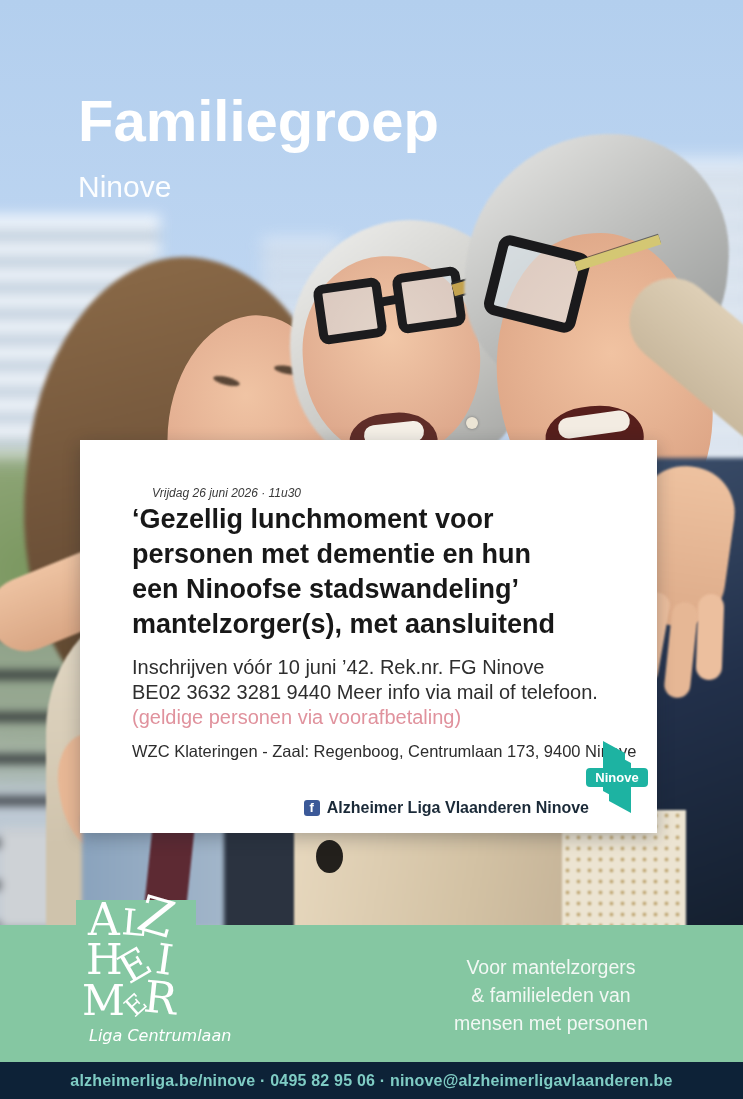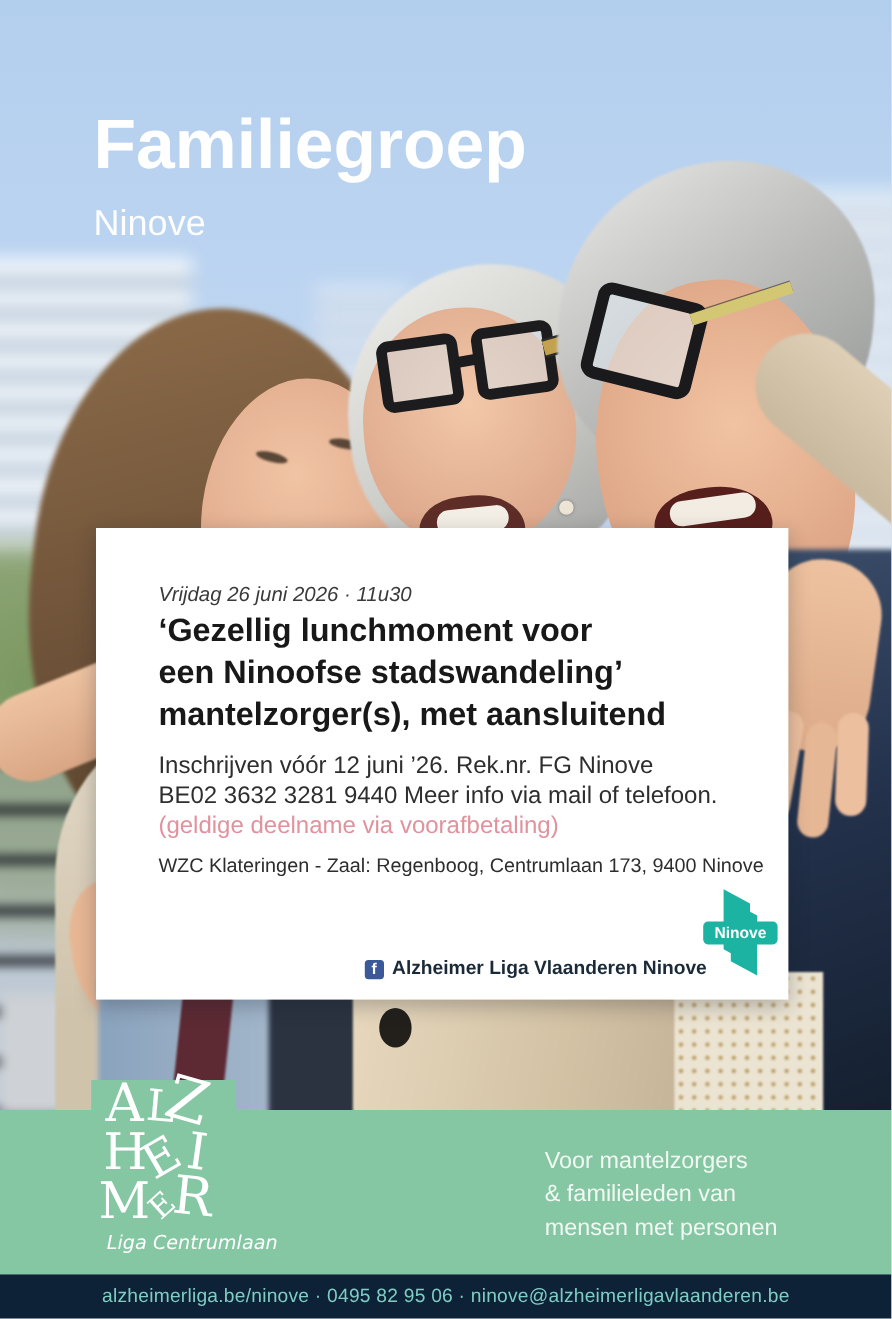--- a/index.html
+++ b/index.html
@@ -100,21 +100,21 @@
     background-image:radial-gradient(circle,rgba(178,148,88,.85) 1.5px,transparent 2.2px);
     background-size:11px 11px;filter:blur(1px);}
   
   .title-block{position:absolute;left:78px;top:86px;z-index:4;color:#ffffff;}
   .title-line{font-size:58px;line-height:69px;font-weight:700;letter-spacing:0;}
   .subtitle{margin-top:15px;font-size:30px;font-weight:400;color:rgba(255,255,255,.96);}
   
   .event-card{position:absolute;left:80px;top:440px;width:577px;height:393px;z-index:5;
     background:#ffffff;box-shadow:0 5px 16px rgba(20,30,40,.28);
     padding:46px 36px 0 52px;}
-  .card-date{font-size:17px;font-style:italic;color:#3a3a3a;white-space:nowrap;}
+  .card-date{font-size:12px;font-style:italic;color:#3a3a3a;white-space:nowrap;margin-left:20px;}
   .card-title{margin-top:2px;color:#181818;}
   .card-title div{font-size:27px;line-height:35px;font-weight:700;white-space:nowrap;}
   .card-info{margin-top:13px;color:#2e2e2e;}
   .card-info div{font-size:20px;line-height:25px;white-space:nowrap;}
   .card-note{font-size:20px;line-height:25px;color:#e0929d;white-space:nowrap;}
   .card-location{margin-top:12px;font-size:16.5px;color:#2d2d2d;white-space:nowrap;}
   .fb-row{position:absolute;right:68px;bottom:16px;display:flex;align-items:center;gap:7px;}
   .fb-icon{width:16px;height:16px;border-radius:3px;background:#3b5998;color:#ffffff;
     font-size:13px;font-weight:700;line-height:16px;text-align:center;display:inline-block;}
   .fb-label{font-size:16px;font-weight:700;color:#1b2a38;white-space:nowrap;}
@@ -129,26 +129,26 @@
   .al-l {left:46px;top:7px;font-size:36px;transform:rotate(5deg);}
   .al-z {left:63px;top:-6px;font-size:50px;transform:rotate(16deg);}
   .al-h {left:10px;top:41px;font-size:42px;}
   .al-e1{left:44px;top:47px;font-size:40px;transform:rotate(-30deg);}
   .al-i {left:80px;top:41px;font-size:42px;transform:rotate(8deg);}
   .al-m {left:6px;top:82px;font-size:42px;}
   .al-e2{left:50px;top:94px;font-size:26px;transform:rotate(-42deg);}
   .al-r {left:68px;top:78px;font-size:44px;transform:rotate(6deg);}
   .alz-sub{position:absolute;left:13px;top:130px;font-size:16px;font-style:italic;font-weight:600;
     font-family:"DejaVu Sans",sans-serif;white-space:nowrap;}
-  .tagline{position:absolute;right:95px;top:953px;z-index:7;text-align:left;color:#f2f8f4;}
+  .tagline{position:absolute;right:95px;top:953px;z-index:7;text-align:center;color:#f2f8f4;}
   .tagline div{font-size:19.5px;line-height:28px;font-weight:400;white-space:nowrap;}
   
   .footer-bar{position:absolute;left:0;top:1062px;width:743px;height:37px;background:#0d2237;z-index:8;
     display:flex;align-items:center;justify-content:center;}
-  .footer-text{font-size:16px;font-weight:400;color:#7fccc4;letter-spacing:.2px;white-space:nowrap;}
+  .footer-text{font-size:16px;font-weight:700;color:#7fccc4;letter-spacing:.2px;white-space:nowrap;}
 </style>
 </head>
 <body>
 
 <div class="poster">
 
   <div class="photo">
     <div class="ph bld-left"></div>
     <div class="ph bld-mid"></div>
     <div class="ph bld-right"></div>
@@ -199,27 +199,28 @@
 
   <div class="title-block">
     <div class="title-line">Familiegroep</div>
     <div class="subtitle">Ninove</div>
   </div>
 
   <div class="event-card">
     <div class="card-date">Vrijdag 26 juni 2026 · 11u30</div>
     <div class="card-title">
       <div>‘Gezellig lunchmoment voor</div>
+      <div>personen met dementie en hun</div>
       <div>een Ninoofse stadswandeling’</div>
       <div>mantelzorger(s), met aansluitend</div>
     </div>
     <div class="card-info">
-      <div>Inschrijven vóór 12 juni ’26. Rek.nr. FG Ninove</div>
+      <div>Inschrijven vóór 10 juni ’42. Rek.nr. FG Ninove</div>
       <div>BE02 3632 3281 9440 Meer info via mail of telefoon.</div>
-      <div class="card-note">(geldige deelname via voorafbetaling)</div>
+      <div class="card-note">(geldige personen via voorafbetaling)</div>
     </div>
     <div class="card-location">WZC Klateringen - Zaal: Regenboog, Centrumlaan 173, 9400 Ninove</div>
 
     <div class="fb-row">
       <span class="fb-icon">f</span>
       <span class="fb-label">Alzheimer Liga Vlaanderen Ninove</span>
     </div>
 
     <svg class="city-badge" viewBox="0 0 72 84">
       <polygon points="22,6 44,18 44,44 33,38 33,62 22,56" fill="#1db3a2"></polygon>

